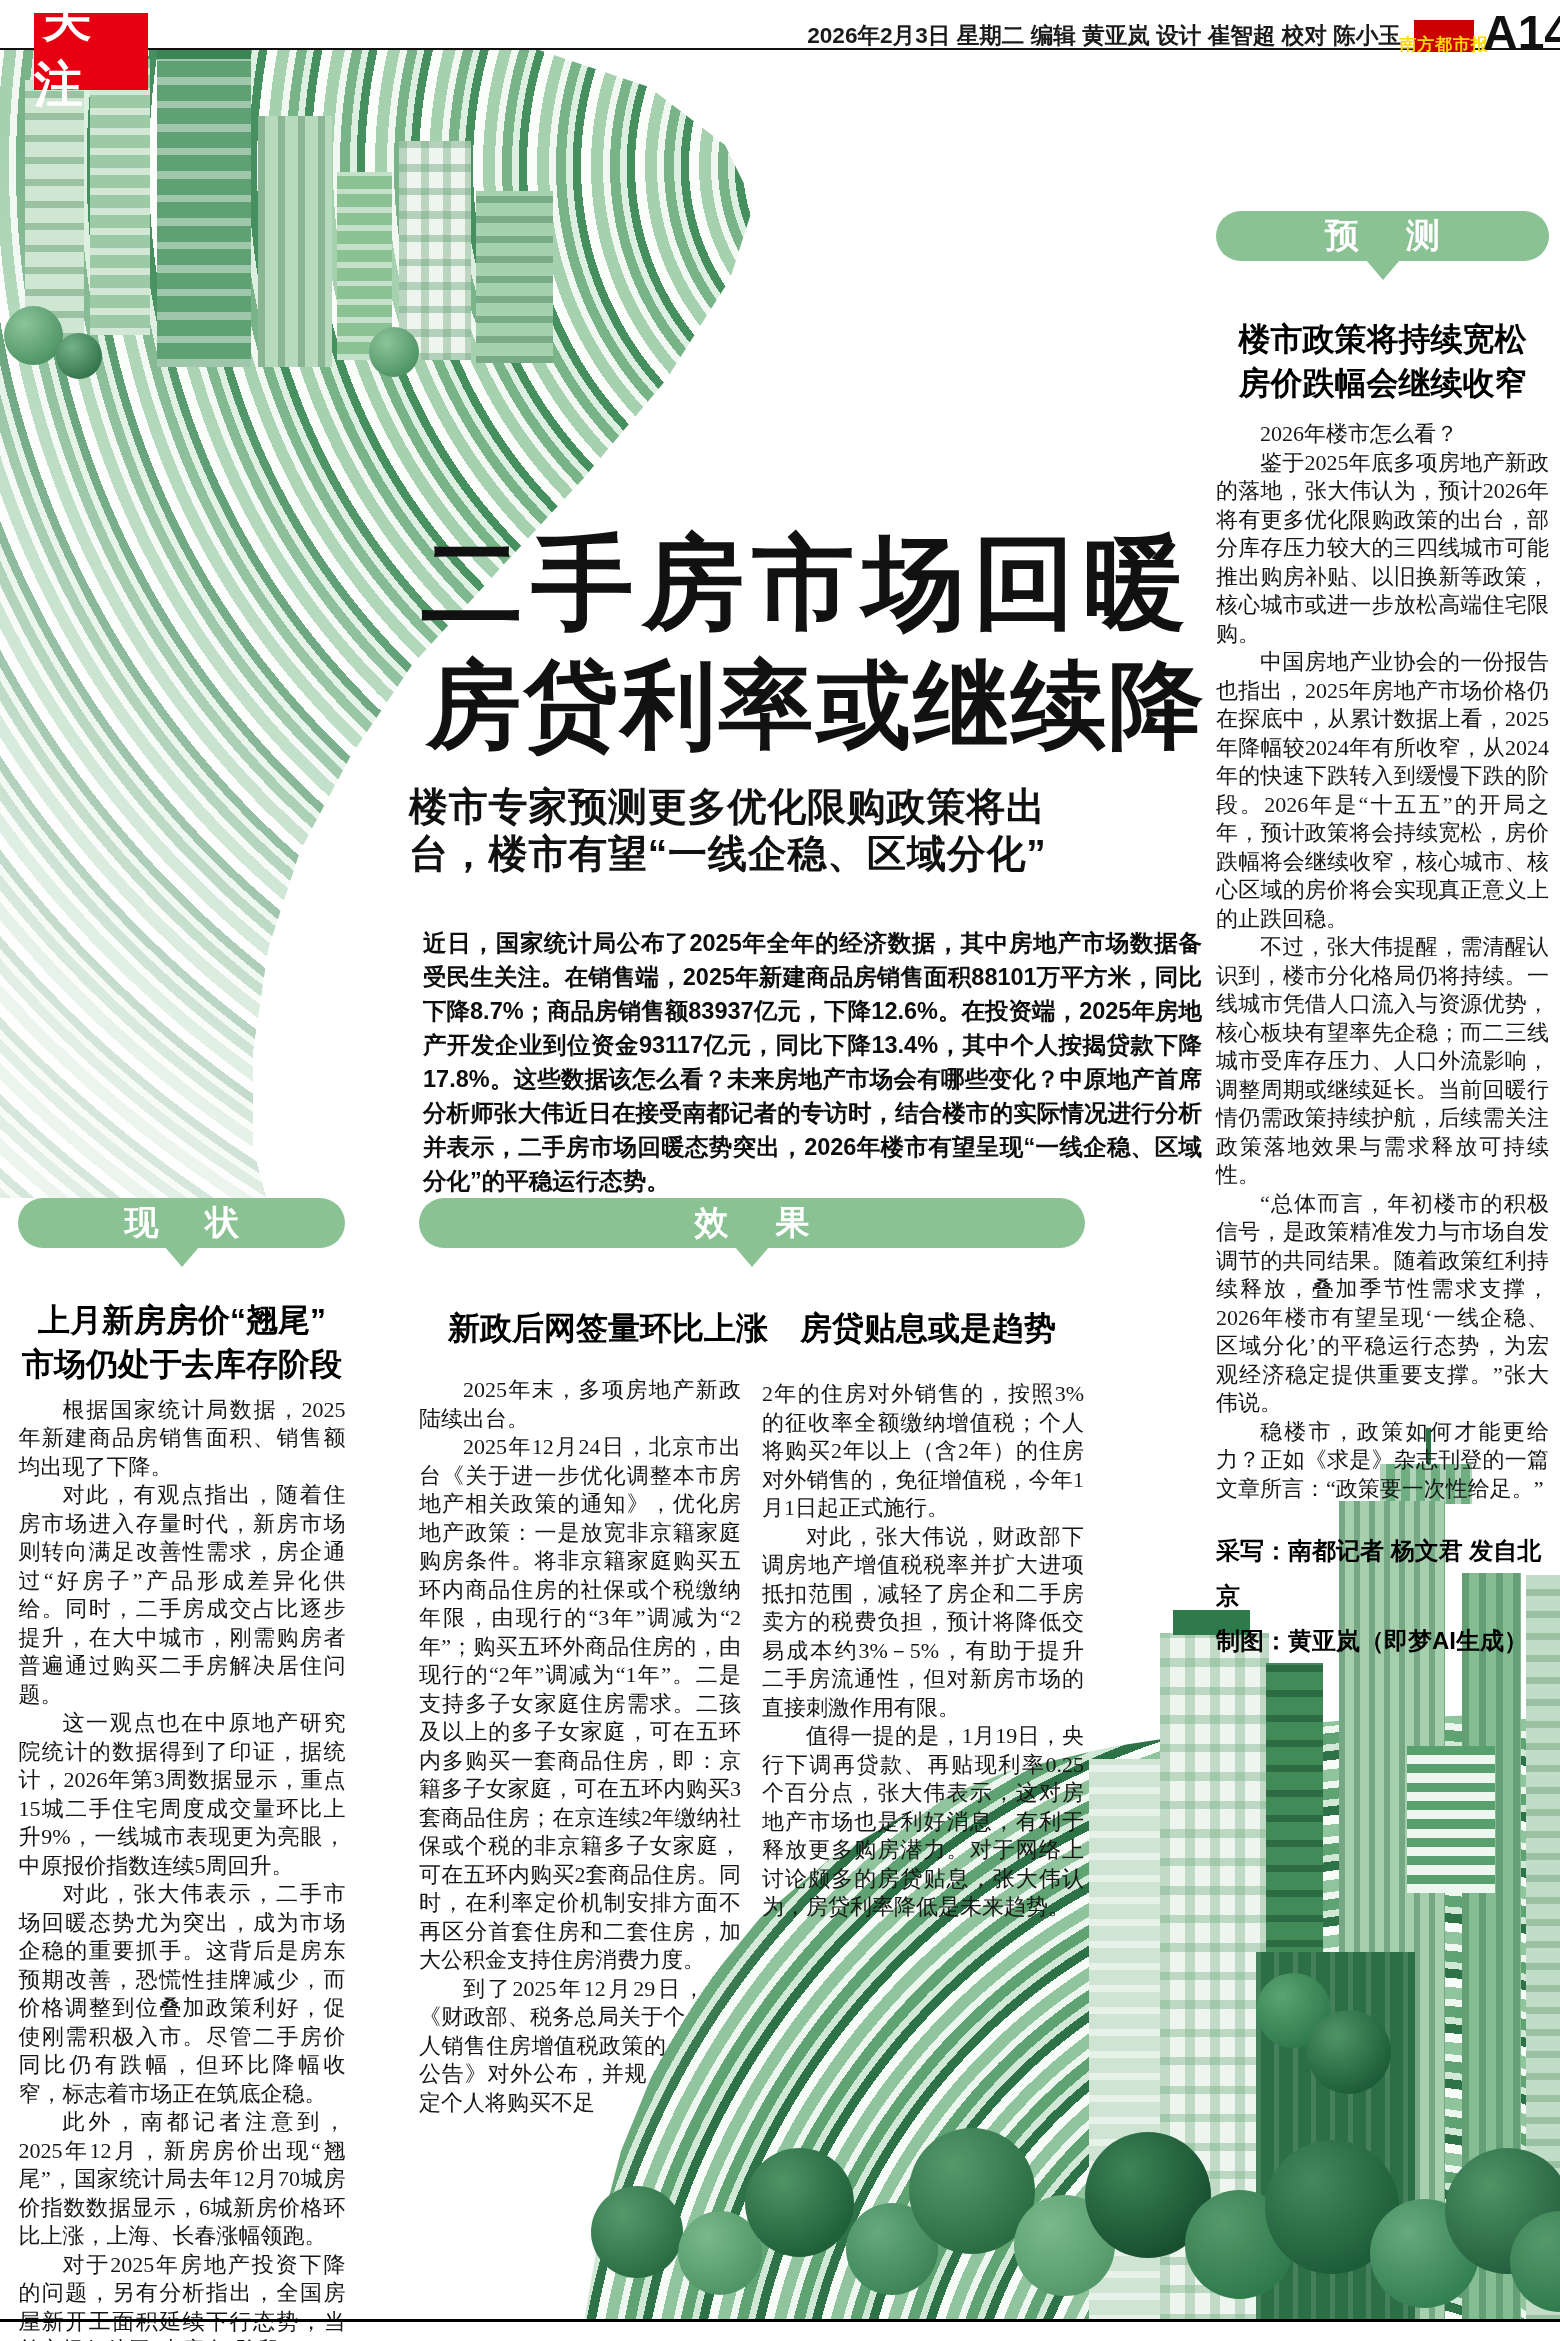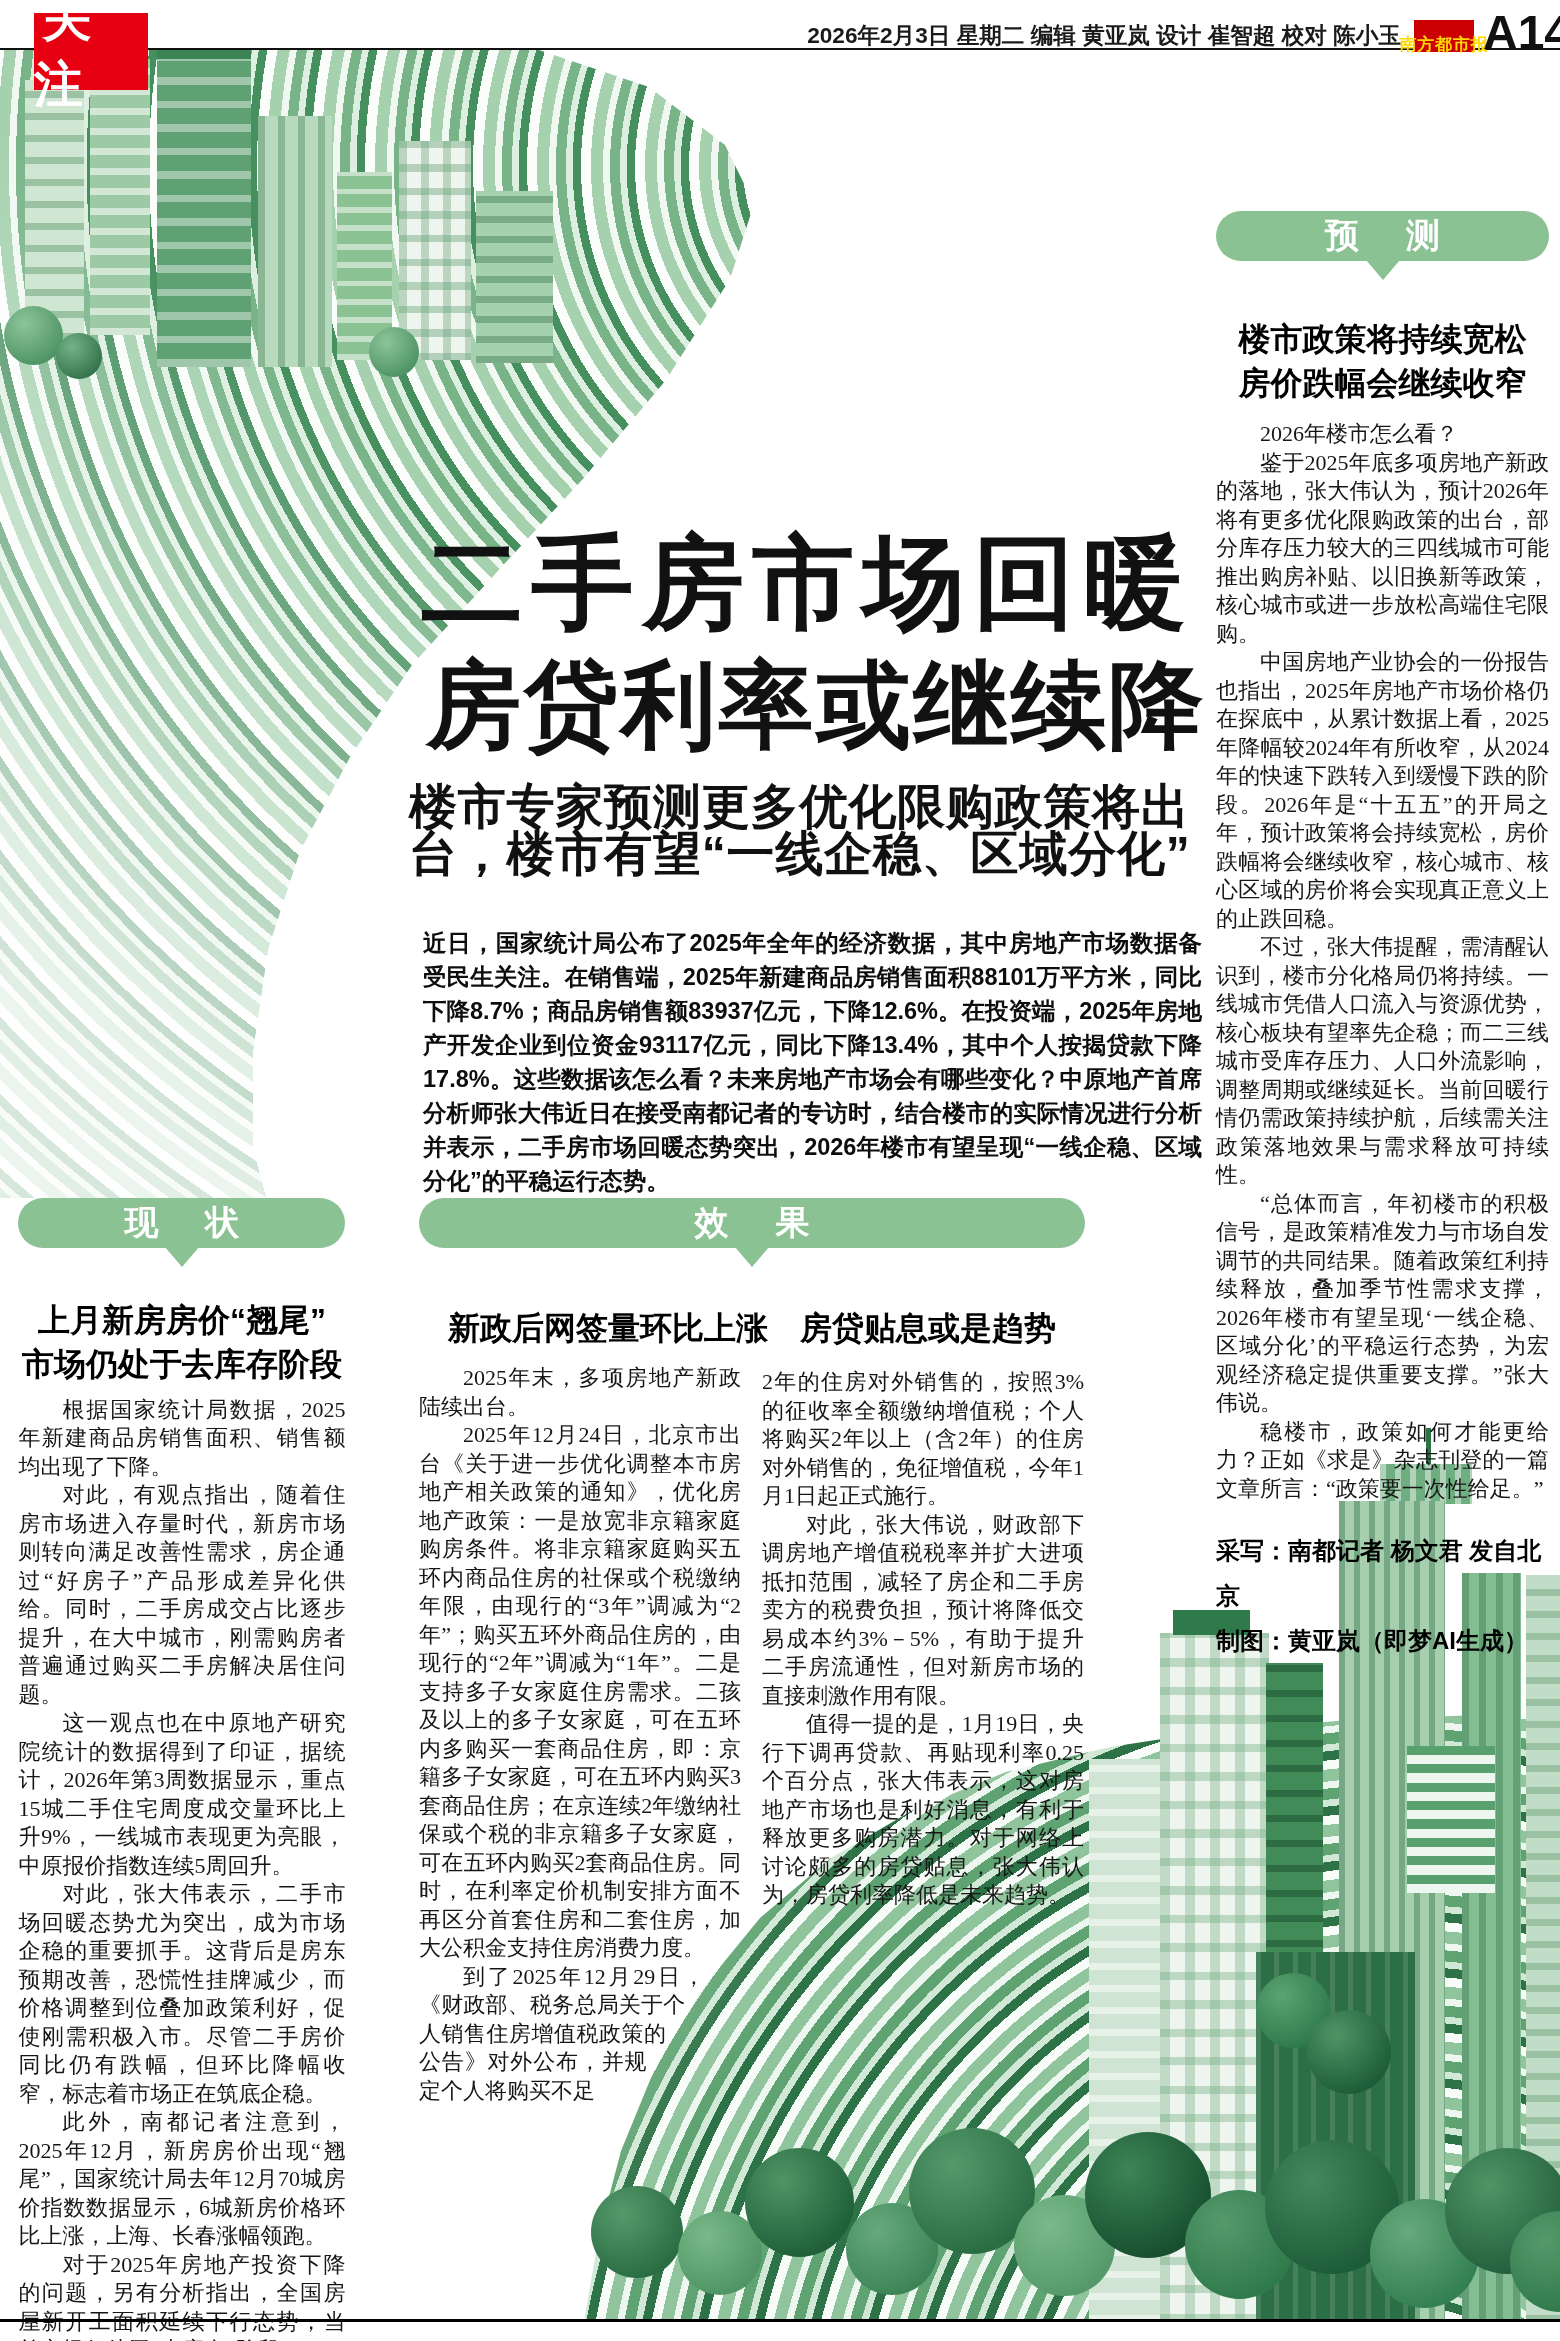--- a/index.html
+++ b/index.html
@@ -24,41 +24,41 @@
       linear-gradient(222deg, rgba(255,255,255,0) 42%, rgba(255,255,255,.78) 88%),
       repeating-radial-gradient(circle at 905px 117px,
         #46905f 0 8.4px,#ddefe0 8.4px 15px,#79b489 15px 25px,#f1f8f2 25px 32px,
         #a5d1af 32px 44px,#fbfdfb 44px 54px);}
   .bldg{position:absolute;}
   .bush{position:absolute;border-radius:50%;}
   
   .headline{position:absolute;left:409px;top:520px;width:797px;text-align:center;z-index:2;}
   .hl1{font-size:102px;font-weight:900;letter-spacing:8.4px;line-height:126px;white-space:nowrap;}
   .hl2{font-size:95px;font-weight:900;letter-spacing:2.5px;line-height:119px;white-space:nowrap;text-align:right;}
-  .subhead{margin-top:18.4px;font-size:48px;font-weight:700;line-height:47px;text-align:left;
+  .subhead{margin-top:18.4px;font-size:39px;font-weight:700;line-height:47px;text-align:left;
            letter-spacing:0.8px;}
   .lead{position:absolute;left:423px;top:926px;width:779px;z-index:2;
         font-size:23.5px;font-weight:700;line-height:34px;text-align:justify;color:#0d0d0d;}
   
   .pill{height:50px;border-radius:25px;background:#8ac294;color:#fff;display:flex;
         align-items:center;justify-content:center;font-size:34px;font-weight:900;
         letter-spacing:0.55em;text-indent:0.55em;}
   .pill-tail{width:0;height:0;border:17px solid transparent;border-top:20px solid #8ac294;
              margin:-0.8px auto 0;}
   .sec-title{font-weight:900;font-size:32px;line-height:44px;text-align:center;color:#000;}
   .sec-body{font-family:"Liberation Serif",serif;font-size:22px;line-height:28.5px;
             text-align:justify;color:#161616;}
   .sec-body p{margin:0;text-indent:2em;}
   .sec-body p.noindent{text-indent:0;}
   .col-status{position:absolute;left:18.4px;top:1198px;width:327px;z-index:2;}
   .col-status .sec-title{margin-top:13.4px;}
   .col-status .sec-body{margin-top:10px;}
   .col-effect{position:absolute;left:419px;top:1198px;width:666px;z-index:2;}
   .col-effect .sec-title{margin-top:22px;letter-spacing:0;}
-  .effect-cols{position:relative;margin-top:14px;height:963px;}
+  .effect-cols{position:relative;margin-top:26px;height:963px;}
   .ecol1{position:absolute;left:0;top:0;width:322px;}
   .ecol2{position:absolute;left:343px;top:4px;width:322px;}
   .hill-float{float:right;width:159px;height:209px;
       shape-outside:polygon(142px 0px,159px 0px,159px 209px,0px 209px);}
   .col-forecast{position:absolute;left:1216px;top:211px;width:333px;z-index:2;}
   .col-forecast .sec-title{margin-top:20px;}
   .col-forecast .sec-body{margin-top:15px;}
   .byline{margin-top:25px;font-size:24px;font-weight:700;line-height:45px;color:#000;}
   
   .swoosh{position:absolute;left:519px;top:1709px;width:1041px;height:613px;z-index:0;

